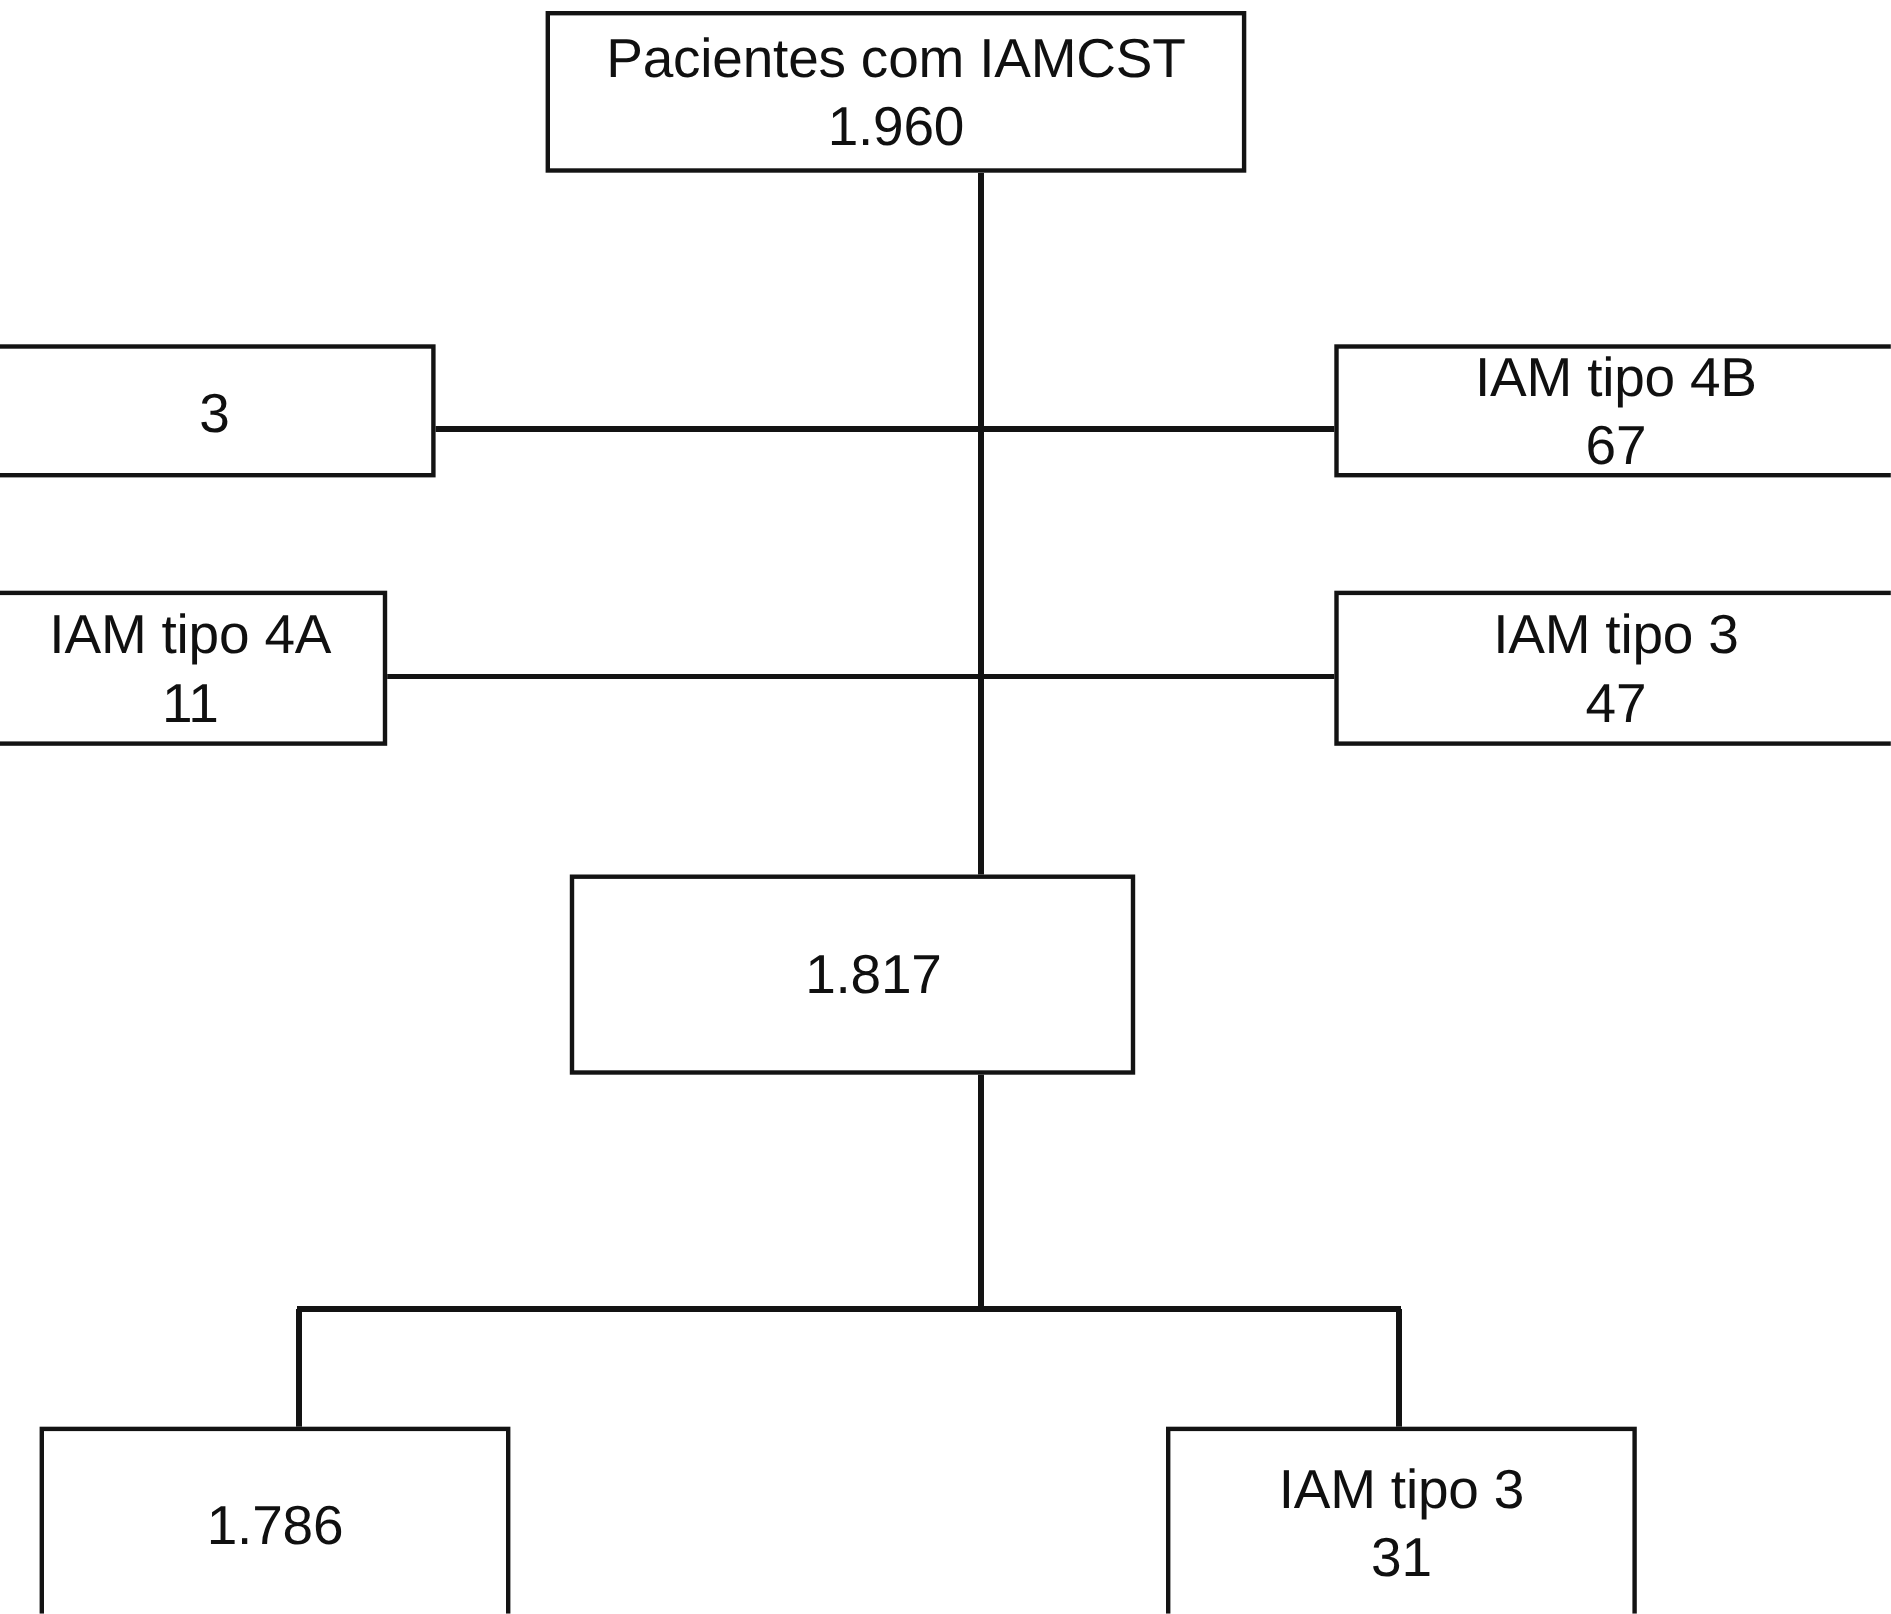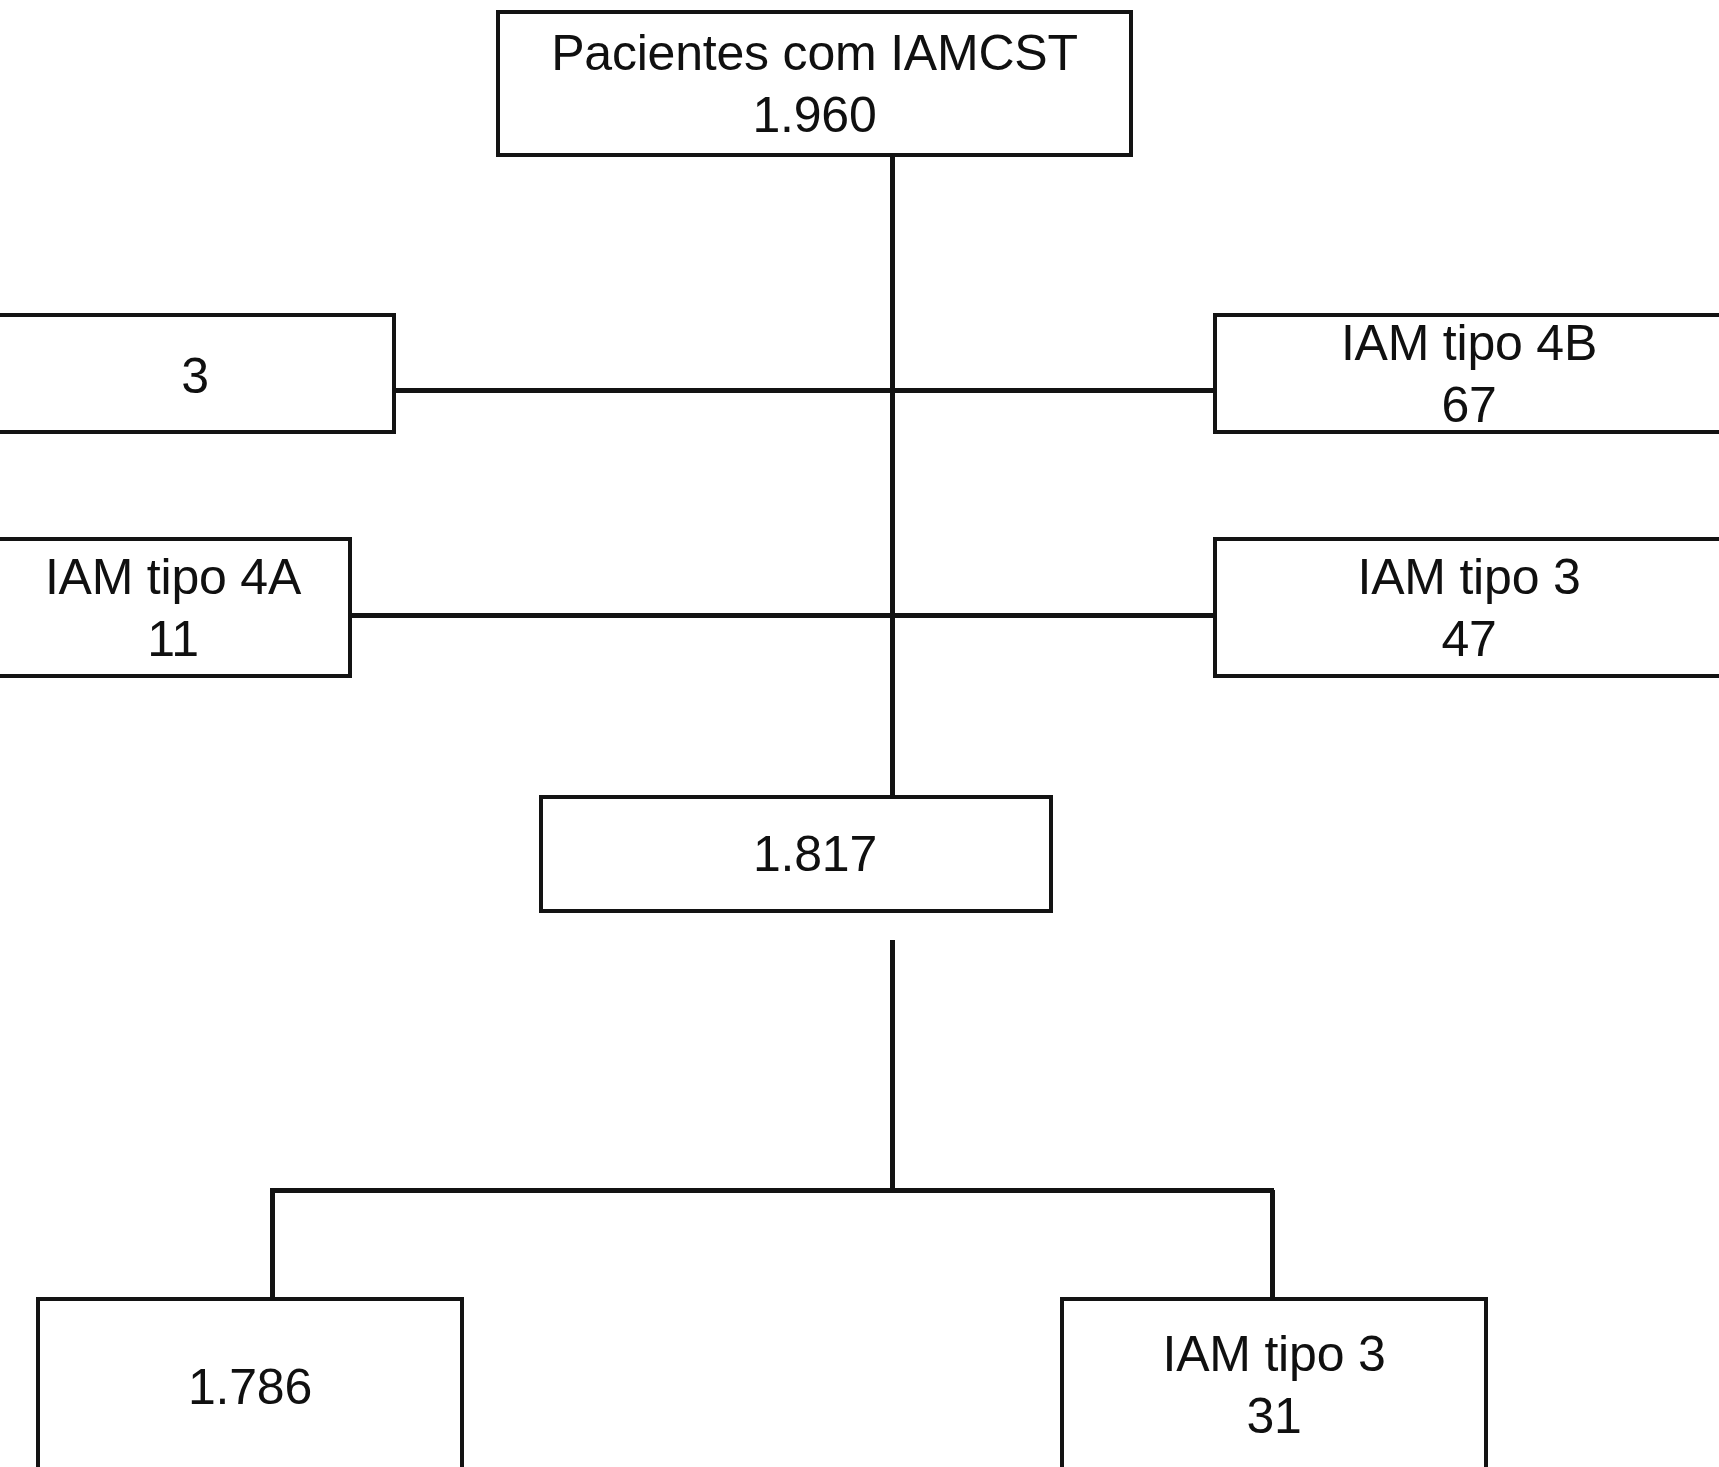--- a/index.html
+++ b/index.html
@@ -91,21 +91,21 @@
   <div class="node-box" style="left:-6px; top:537px; width:358px; height:141px;">
     <span class="node-line">IAM tipo 4A</span>
     <span class="node-line node-line-2">11</span>
   </div>
 
   <div class="node-box" style="left:1213px; top:537px; width:512px; height:141px;">
     <span class="node-line">IAM tipo 3</span>
     <span class="node-line node-line-2">47</span>
   </div>
 
-  <div class="node-box" style="left:539px; top:795px; width:514px; height:118px;padding-left:38px;">
+  <div class="node-box" style="left:518px; top:795px; width:514px; height:182px;padding-left:38px;">
     <span class="node-line">1.817</span>
   </div>
 
   <div class="node-box" style="left:36px; top:1297px; width:428px; height:175px;">
     <span class="node-line node-line-2">1.786</span>
   </div>
 
   <div class="node-box" style="left:1060px; top:1297px; width:428px; height:175px;">
     <span class="node-line">IAM tipo 3</span>
     <span class="node-line node-line-2">31</span>

